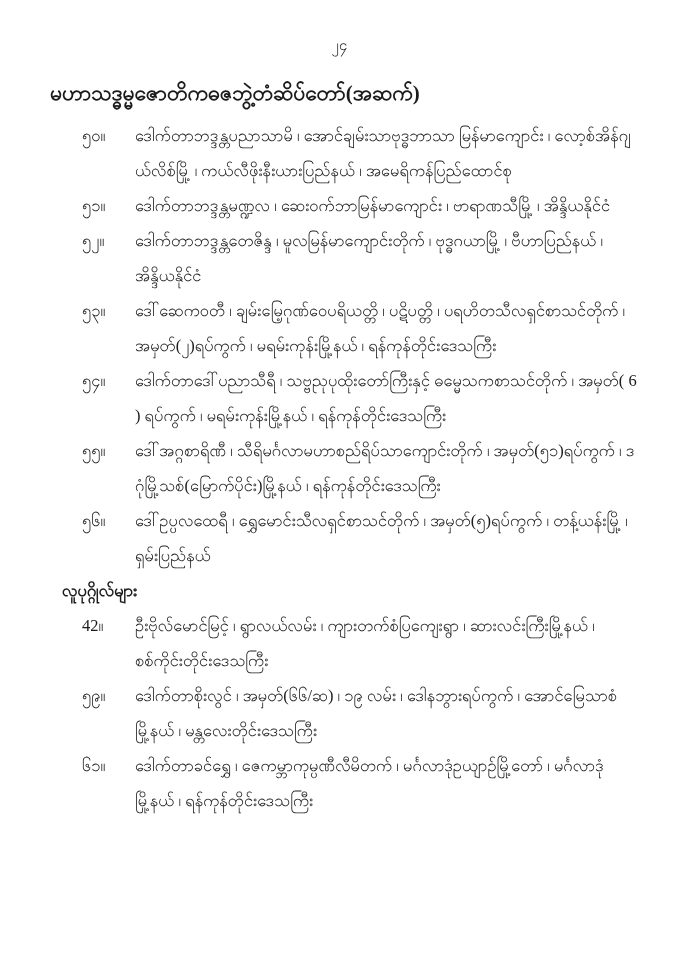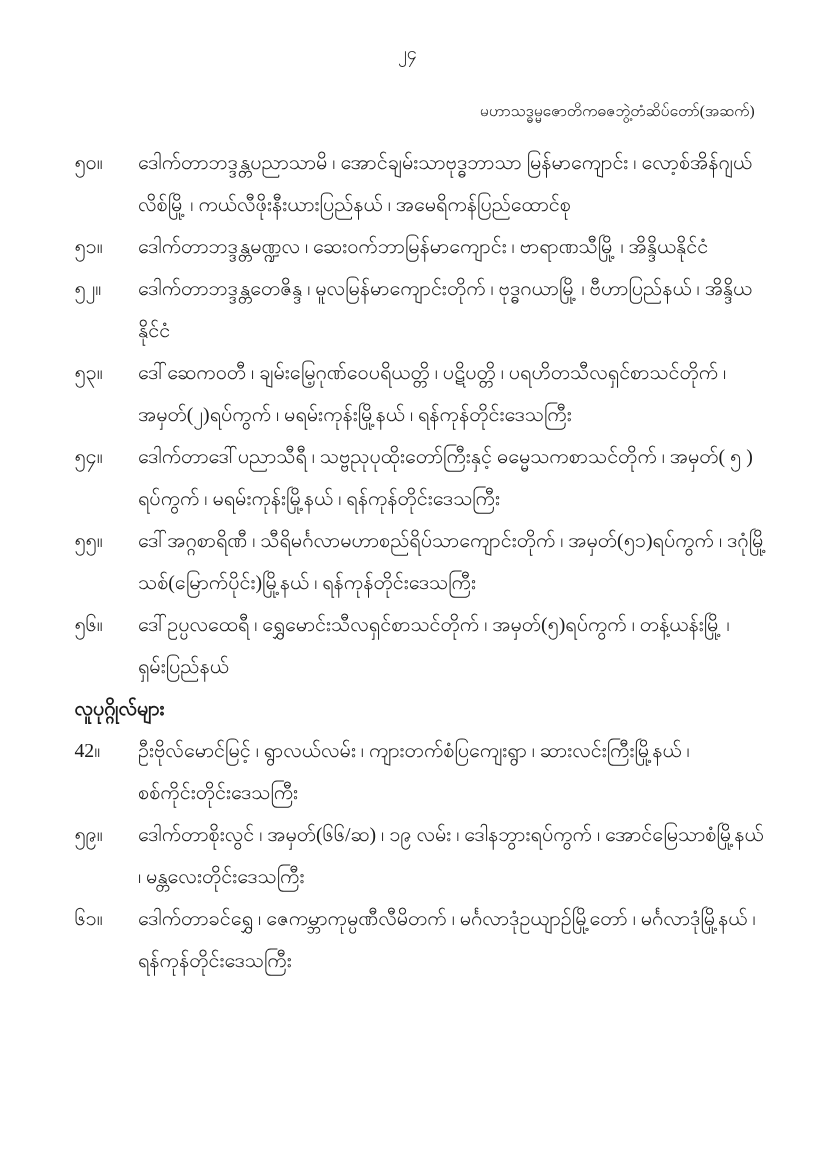--- a/index.html
+++ b/index.html
@@ -27,36 +27,37 @@
     left: -12px;
   }
   .page-number {
     text-align: center;
     font-size: 15px;
     line-height: 22px;
     margin: 0 0 24px 0;
     font-weight: normal;
   }
   .doc-title {
-    text-align: right;
-    font-size: 13px;
+    text-align: left;
+    font-size: 21px;
     line-height: 26px;
-    font-weight: normal;
+    font-weight: bold;
     margin: 0 0 12px 0;
   }
   .section-header {
     font-weight: bold;
     font-size: 16.5px;
     line-height: 35px;
   }
   .entry {
     display: flex;
     align-items: flex-start;
     font-size: 16.5px;
     line-height: 35px;
+    margin-left: 20px;
   }
   .entry-num {
     flex: 0 0 53px;
   }
   .entry-text {
     flex: 1;
     text-align: left;
   }
 </style>
 </head>
@@ -79,21 +80,21 @@
       <div class="entry">
         <div class="entry-num">၅၂။</div>
         <div class="entry-text">ဒေါက်တာဘဒ္ဒန္တတေဇိန္ဒ ၊ မူလမြန်မာကျောင်းတိုက် ၊ ဗုဒ္ဓဂယာမြို့ ၊ ဗီဟာပြည်နယ် ၊ အိန္ဒိယနိုင်ငံ</div>
       </div>
       <div class="entry">
         <div class="entry-num">၅၃။</div>
         <div class="entry-text">ဒေါ်ဆေကဝတီ ၊ ချမ်းမြေ့ဂုဏ်ဝေပရိယတ္တိ ၊ ပဋိပတ္တိ ၊ ပရဟိတသီလရှင်စာသင်တိုက် ၊ အမှတ်(၂)ရပ်ကွက် ၊ မရမ်းကုန်းမြို့နယ် ၊ ရန်ကုန်တိုင်းဒေသကြီး</div>
       </div>
       <div class="entry">
         <div class="entry-num">၅၄။</div>
-        <div class="entry-text">ဒေါက်တာဒေါ်ပညာသီရီ ၊ သဗ္ဗညုပုထိုးတော်ကြီးနှင့် ဓမ္မေသကစာသင်တိုက် ၊ အမှတ်( ၅ ) ရပ်ကွက် ၊ မရမ်းကုန်းမြို့နယ် ၊ ရန်ကုန်တိုင်းဒေသကြီး</div>
+        <div class="entry-text">ဒေါက်တာဒေါ်ပညာသီရီ ၊ သဗ္ဗညုပုထိုးတော်ကြီးနှင့် ဓမ္မေသကစာသင်တိုက် ၊ အမှတ်( 6 ) ရပ်ကွက် ၊ မရမ်းကုန်းမြို့နယ် ၊ ရန်ကုန်တိုင်းဒေသကြီး</div>
       </div>
       <div class="entry">
         <div class="entry-num">၅၅။</div>
         <div class="entry-text">ဒေါ်အဂ္ဂစာရိဏီ ၊ သီရိမင်္ဂလာမဟာစည်ရိပ်သာကျောင်းတိုက် ၊ အမှတ်(၅၁)ရပ်ကွက် ၊ ဒဂုံမြို့သစ်(မြောက်ပိုင်း)မြို့နယ် ၊ ရန်ကုန်တိုင်းဒေသကြီး</div>
       </div>
       <div class="entry">
         <div class="entry-num">၅၆။</div>
         <div class="entry-text">ဒေါ်ဥပ္ပလထေရီ ၊ ရွှေမောင်းသီလရှင်စာသင်တိုက် ၊ အမှတ်(၅)ရပ်ကွက် ၊ တန့်ယန်းမြို့ ၊ ရှမ်းပြည်နယ်</div>
       </div>
       <div class="section-header">လူပုဂ္ဂိုလ်များ</div>

